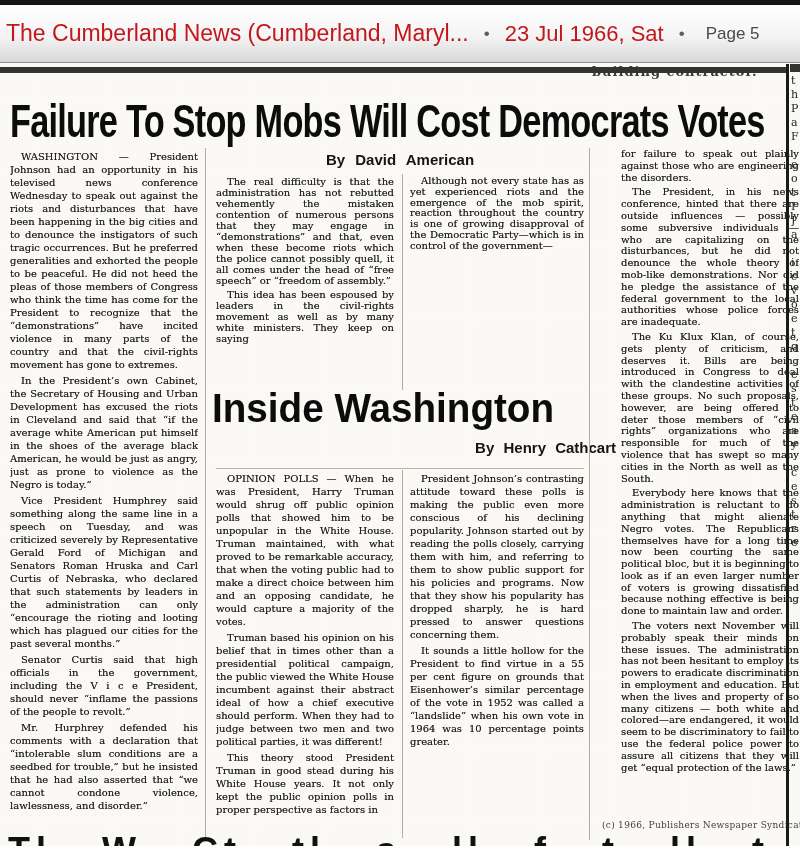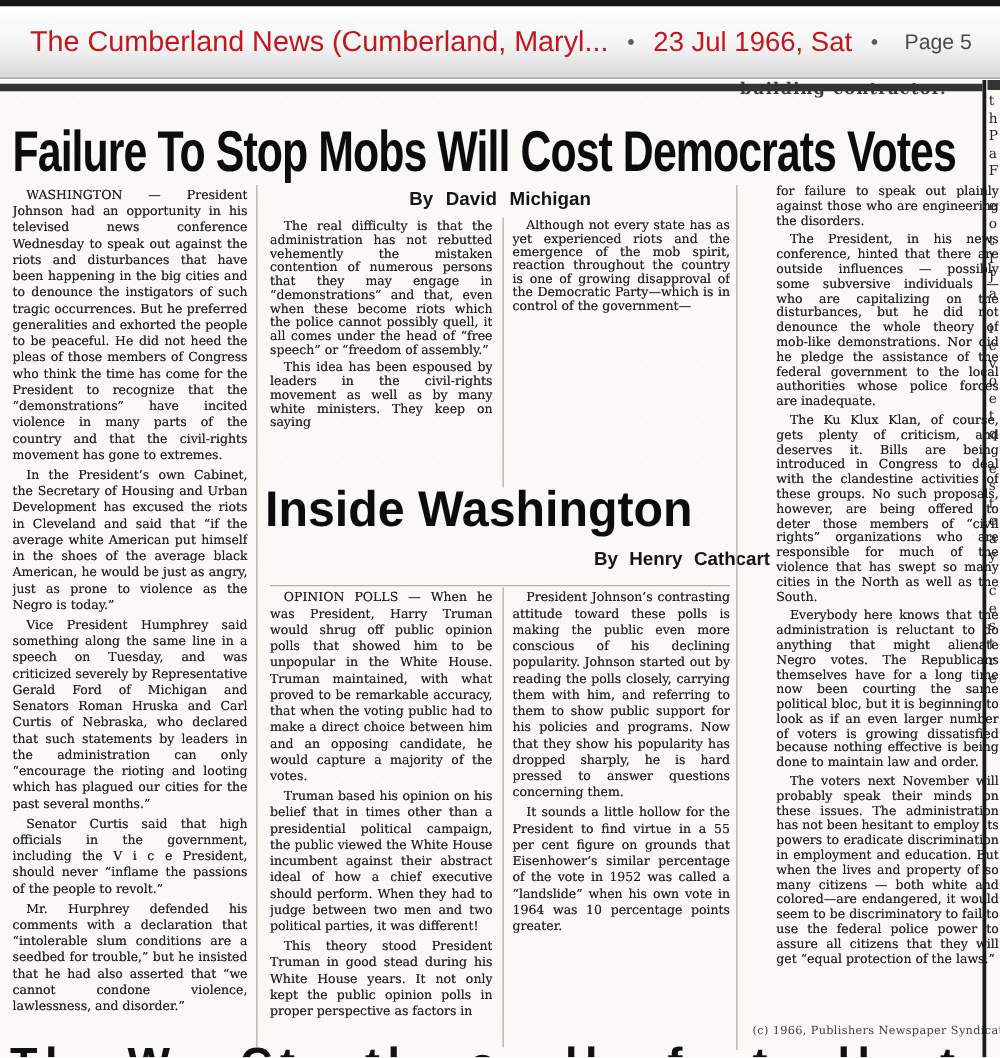--- a/index.html
+++ b/index.html
@@ -10,21 +10,21 @@
     font-family:"Liberation Sans", sans-serif;
   }
   .viewer { position:relative; width:800px; height:846px; }
 
   
   .topbar { position:absolute; top:0; left:0; width:800px; height:5px; background:#161616; z-index:5; }
   .chrome {
     position:absolute; top:5px; left:0; width:800px; height:58px;
     background:linear-gradient(180deg,#ffffff 0%,#f4f4f4 55%,#d8d8d8 100%);
     border-bottom:1px solid #8d8d8d;
-    display:flex; align-items:center; padding:0 24px;
+    display:flex; align-items:center; padding:0 6px;
     z-index:4;
   }
   .pub-title { font-size:23px; color:#c2171d; text-decoration:none; white-space:nowrap; }
   .dot { color:#5d5d5d; font-size:17px; margin:0 15px; }
   .issue-date { font-size:22px; color:#c2171d; white-space:nowrap; }
   .page-num { font-size:17px; font-weight:normal; color:#4a4a4a; margin-left:6px; white-space:nowrap; }
 
   
   .scan {
     position:absolute; top:64px; left:0; width:800px; height:782px;
@@ -118,21 +118,21 @@
   </div>
 
   <div class="scan">
 
     <div class="top-frag">building contractor.</div>
     <div class="scan-bar"></div>
     <div class="scan-bar2"></div>
 
     <h1 class="main-headline" style="margin: 0px; transform: scaleX(0.745311);">Failure To Stop Mobs Will Cost Democrats Votes</h1>
 
-    <div class="byline1">By David Michigan</div>
+    <div class="byline1">By David American</div>
 
     <div class="col c1">
       <p>WASHINGTON — President Johnson had an opportunity in his televised news conference Wednesday to speak out against the riots and disturbances that have been happening in the big cities and to denounce the instigators of such tragic occurrences. But he preferred generalities and exhorted the people to be peaceful. He did not heed the pleas of those members of Congress who think the time has come for the President to recognize that the “demonstrations” have incited violence in many parts of the country and that the civil-rights movement has gone to extremes.</p>
       <p>In the President’s own Cabinet, the Secretary of Housing and Urban Development has excused the riots in Cleveland and said that “if the average white American put himself in the shoes of the average black American, he would be just as angry, just as prone to violence as the Negro is today.”</p>
       <p>Vice President Humphrey said something along the same line in a speech on Tuesday, and was criticized severely by Representative Gerald Ford of Michigan and Senators Roman Hruska and Carl Curtis of Nebraska, who declared that such statements by leaders in the administration can only “encourage the rioting and looting which has plagued our cities for the past several months.”</p>
       <p>Senator Curtis said that high officials in the government, including the V i c e President, should never “inflame the passions of the people to revolt.”</p>
       <p>Mr. Hurphrey defended his comments with a declaration that “intolerable slum conditions are a seedbed for trouble,” but he insisted that he had also asserted that “we cannot condone violence, lawlessness, and disorder.”</p>
     </div>
 
     <div class="col c2">

